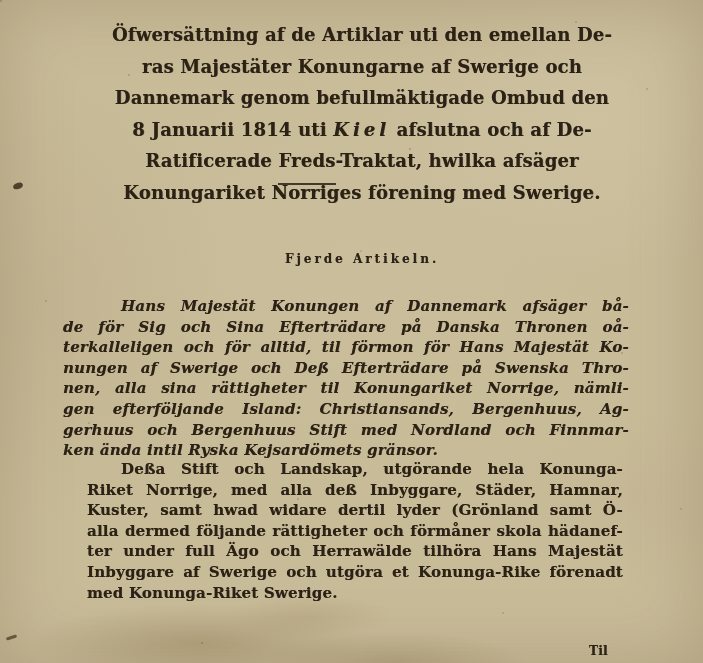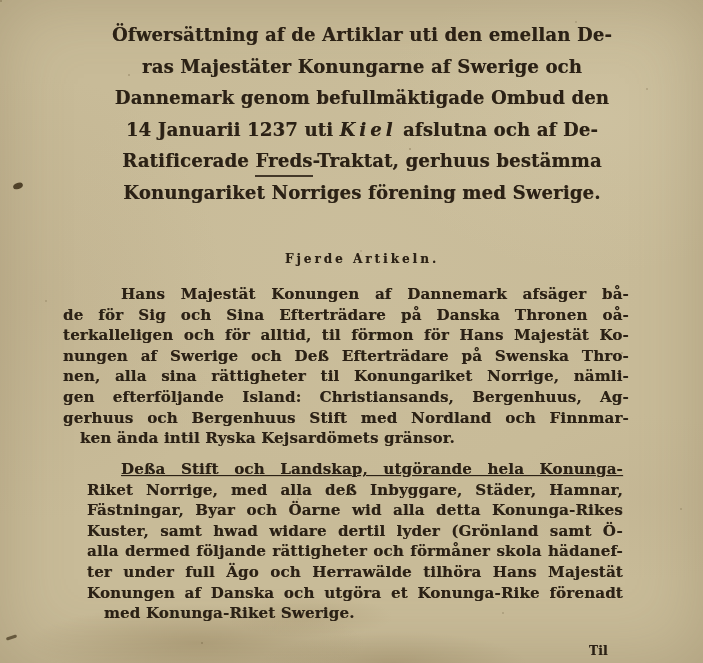--- a/index.html
+++ b/index.html
@@ -53,82 +53,81 @@
   }
   .title-block {
     position: absolute; left: 92px; top: 19px; width: 540px;
     text-align: center;
     font-size: 18px; line-height: 31.5px; letter-spacing: 0.2px;
     text-shadow: 0.4px 0.4px 0.6px rgba(38,28,16,0.55);
   }
   .spaced-word { letter-spacing: 4px; font-style: italic; }
   .underlined-word {
     border-bottom: 2px solid rgba(43,33,21,0.85);
-    padding-bottom: 4px;
+    padding-bottom: 12px;
   }
   .section-heading {
     position: absolute; left: 92px; top: 252px; width: 540px;
     text-align: center;
     font-size: 12px; letter-spacing: 3px;
     text-shadow: 0.3px 0.3px 0.5px rgba(38,28,16,0.5);
   }
   .para {
     position: absolute;
     font-size: 15px; line-height: 20.6px; letter-spacing: 0.2px;
     text-shadow: 0.3px 0.3px 0.5px rgba(38,28,16,0.5);
   }
-  .para-1 { left: 63px; top: 284px; width: 566px; }
+  .para-1 { left: 63px; top: 296px; width: 566px; font-style: italic; }
   .para-2 { left: 87px; top: 459px; width: 536px; }
   .bline { text-align: justify; text-align-last: justify; }
-  .bline.last-line { text-align: right; text-align-last: left; margin-left: 17px; }
+  .bline.last-line { text-align: right; text-align-last: left; }
   .indent-1 { text-indent: 58px; }
-  .indent-2 { text-indent: 34px; text-decoration: underline; }
+  .indent-2 { text-indent: 34px; }
   .catchword {
     position: absolute; left: 589px; top: 644px;
     font-size: 12px; letter-spacing: 0.3px;
     text-shadow: 0.3px 0.3px 0.5px rgba(38,28,16,0.5);
   }
 </style>
 </head>
 <body>
 
 <div class="page">
 
   <div class="specks"></div>
   <div class="ink-speck"></div>
   <div class="ink-dash"></div>
 
   <div class="title-block">
     <div class="title-line">Öfwersättning af de Artiklar uti den emellan De-</div>
     <div class="title-line">ras Majestäter Konungarne af Swerige och</div>
     <div class="title-line">Dannemark genom befullmäktigade Ombud den</div>
-    <div class="title-line"><span>14 Januarii 1237 uti </span><span class="spaced-word">Kiel</span><span> afslutna och af De-</span></div>
-    <div class="title-line"><span>Ratificerade </span><span class="underlined-word">Freds</span><span>-Traktat, gerhuus bestämma</span></div>
+    <div class="title-line"><span>8 Januarii 1814 uti </span><span class="spaced-word">Kiel</span><span> afslutna och af De-</span></div>
+    <div class="title-line"><span>Ratificerade </span><span class="underlined-word">Freds</span><span>-Traktat, hwilka afsäger</span></div>
     <div class="title-line">Konungariket Norriges förening med Swerige.</div>
   </div>
 
   <div class="section-heading">Fjerde Artikeln.</div>
 
   <div class="para para-1">
     <div class="bline indent-1">Hans Majestät Konungen af Dannemark afsäger bå-</div>
     <div class="bline">de för Sig och Sina Efterträdare på Danska Thronen oå-</div>
     <div class="bline">terkalleligen och för alltid, til förmon för Hans Majestät Ko-</div>
     <div class="bline">nungen af Swerige och Deß Efterträdare på Swenska Thro-</div>
     <div class="bline">nen, alla sina rättigheter til Konungariket Norrige, nämli-</div>
     <div class="bline">gen efterföljande Island: Christiansands, Bergenhuus, Ag-</div>
     <div class="bline">gerhuus och Bergenhuus Stift med Nordland och Finnmar-</div>
     <div class="bline last-line">ken ända intil Ryska Kejsardömets gränsor.</div>
   </div>
 
   <div class="para para-2">
     <div class="bline indent-2">Deßa Stift och Landskap, utgörande hela Konunga-</div>
     <div class="bline">Riket Norrige, med alla deß Inbyggare, Städer, Hamnar,</div>
-    <div class="bline">Fästningar, Byar och Öarne wid alla detta Konunga-Rikes</div>
     <div class="bline">Kuster, samt hwad widare dertil lyder (Grönland samt Ö-</div>
     <div class="bline">alla dermed följande rättigheter och förmåner skola hädanef-</div>
     <div class="bline">ter under full Ägo och Herrawälde tilhöra Hans Majestät</div>
-    <div class="bline">Konungen af Danska och utgöra et Konunga-Rike förenadt</div>
+    <div class="bline">Inbyggare af Swerige och utgöra et Konunga-Rike förenadt</div>
     <div class="bline last-line">med Konunga-Riket Swerige.</div>
   </div>
 
   <div class="catchword">Til</div>
 
 </div>
 
 </body></html>

